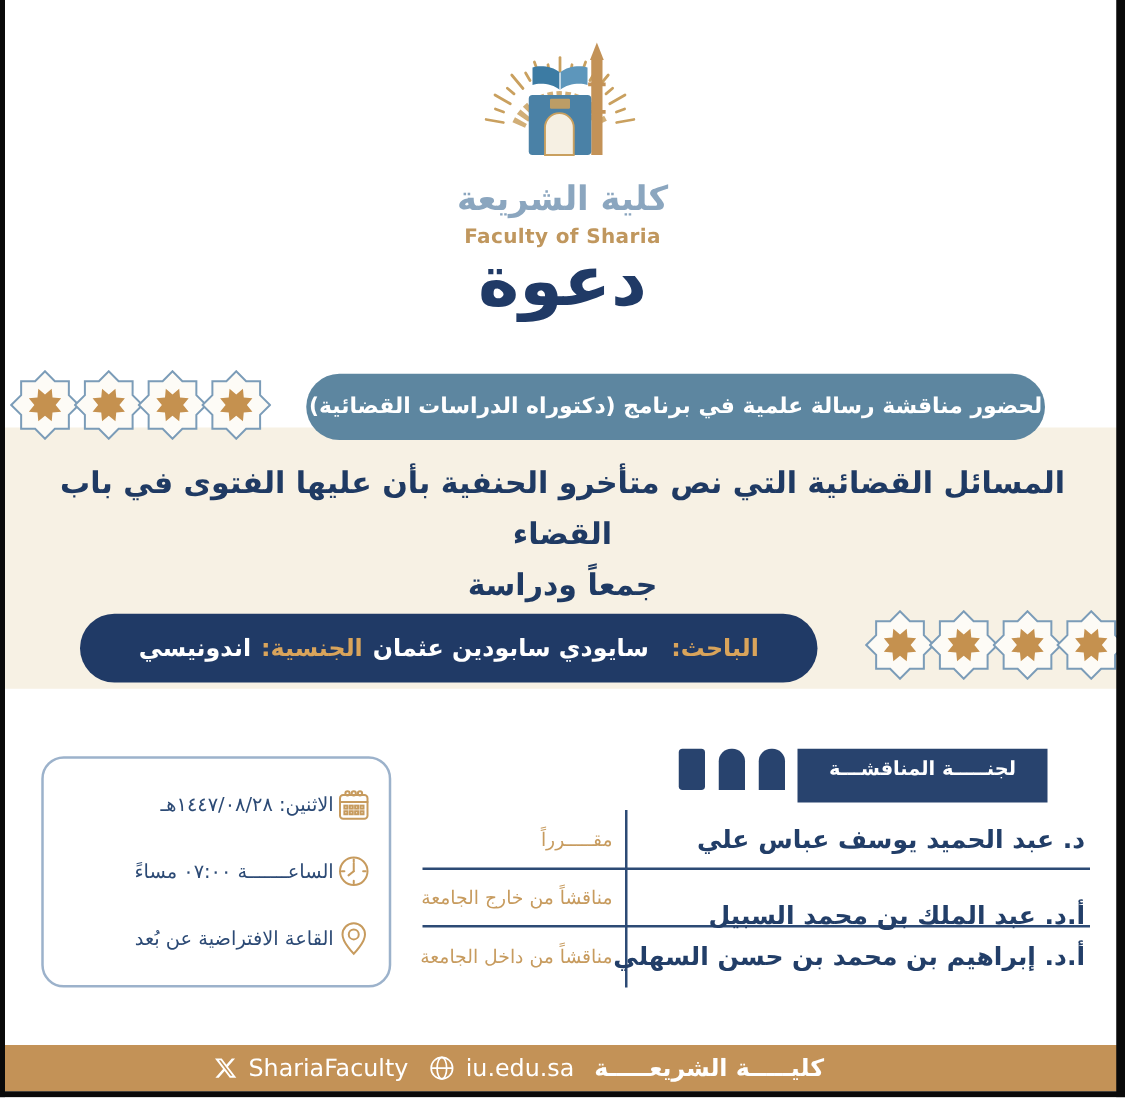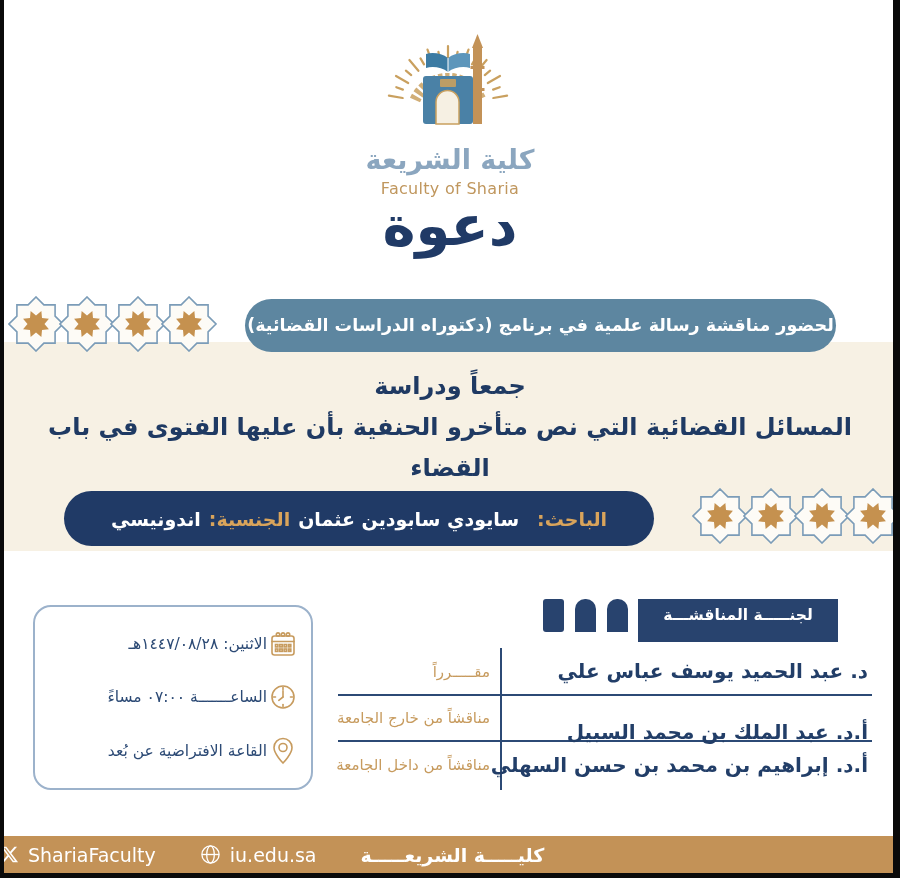--- a/index.html
+++ b/index.html
@@ -10,21 +10,21 @@
   .edge{position:absolute;background:#0a0a0a;z-index:60;}
   .edge-left{left:0;top:0;width:4px;height:878px;}
   .edge-right{left:893px;top:0;width:7px;height:878px;}
   .edge-bottom{left:0;top:873px;width:900px;height:5px;}
 
   
   .emblem{position:absolute;left:385px;top:14px;}
   .logo-ar{position:absolute;left:290px;top:144px;width:320px;text-align:center;
            font-size:27px;font-weight:bold;color:#8ba6bf;}
   .logo-en{position:absolute;left:290px;top:179px;width:320px;text-align:center;
-           font-size:16px;font-weight:normal;color:#c0975e;letter-spacing:.3px;}
+           font-size:16px;font-weight:bold;color:#c0975e;letter-spacing:.3px;}
   .dawah{position:absolute;left:290px;top:193px;width:320px;text-align:center;
          font-size:56px;font-weight:bold;color:#203a66;}
 
   
   .stars{position:absolute;display:flex;z-index:5;}
   .stars-left{left:8px;top:296px;}
   .stars-right{left:692px;top:488px;}
   .stars svg + svg{margin-left:-5px;}
 
   
@@ -65,21 +65,21 @@
 
   
   .info-box{position:absolute;left:33px;top:605px;width:280px;height:185px;border:2px solid #9cb2cb;
             border-radius:18px;box-sizing:border-box;display:flex;flex-direction:column;
             justify-content:space-around;padding:10px 14px;z-index:3;}
   .info-row{display:flex;align-items:center;gap:2px;color:#2c4a75;font-size:15.5px;font-weight:500;}
   .info-row svg{flex:0 0 auto;}
 
   
   .footer-bar{position:absolute;left:0;top:836px;width:900px;height:37px;background:#c39257;z-index:55;
-              display:flex;align-items:center;gap:44px;color:#ffffff;
+              display:flex;align-items:center;justify-content:center;gap:16px;color:#ffffff;
               font-size:19px;padding-right:70px;box-sizing:border-box;}
   .f-item{display:flex;align-items:center;gap:9px;}
   .f-ar{font-weight:bold;font-size:19px;}
 
   .icon-tan{stroke:#c79b5e;fill:none;stroke-width:1.6;stroke-linecap:round;}
 </style>
 </head>
 <body>
 
 <svg width="0" height="0" style="position:absolute">
@@ -145,22 +145,22 @@
         <use href="#star8"></use>
       </svg>
     <svg width="56" height="56" viewBox="0 0 56 56">
         <use href="#star8"></use>
       </svg>
   </div>
 
   <div class="invite-pill" dir="rtl" lang="ar">لحضور مناقشة رسالة علمية في برنامج (دكتوراه الدراسات القضائية)</div>
 
   <div class="thesis-title" dir="rtl" lang="ar">
+    <div>المسائل القضائية التي نص متأخرو الحنفية بأن عليها الفتوى في باب القضاء</div>
     <div>جمعاً ودراسة</div>
-    <div>المسائل القضائية التي نص متأخرو الحنفية بأن عليها الفتوى في باب القضاء</div>
   </div>
 
   <div class="researcher-pill" dir="rtl" lang="ar">
     <span class="tan">الباحث:</span>
     <span class="gap-wide">سايودي سابودين عثمان</span>
     <span class="tan">الجنسية:</span>
     <span>اندونيسي</span>
   </div>
 
   <div class="stars stars-right">

